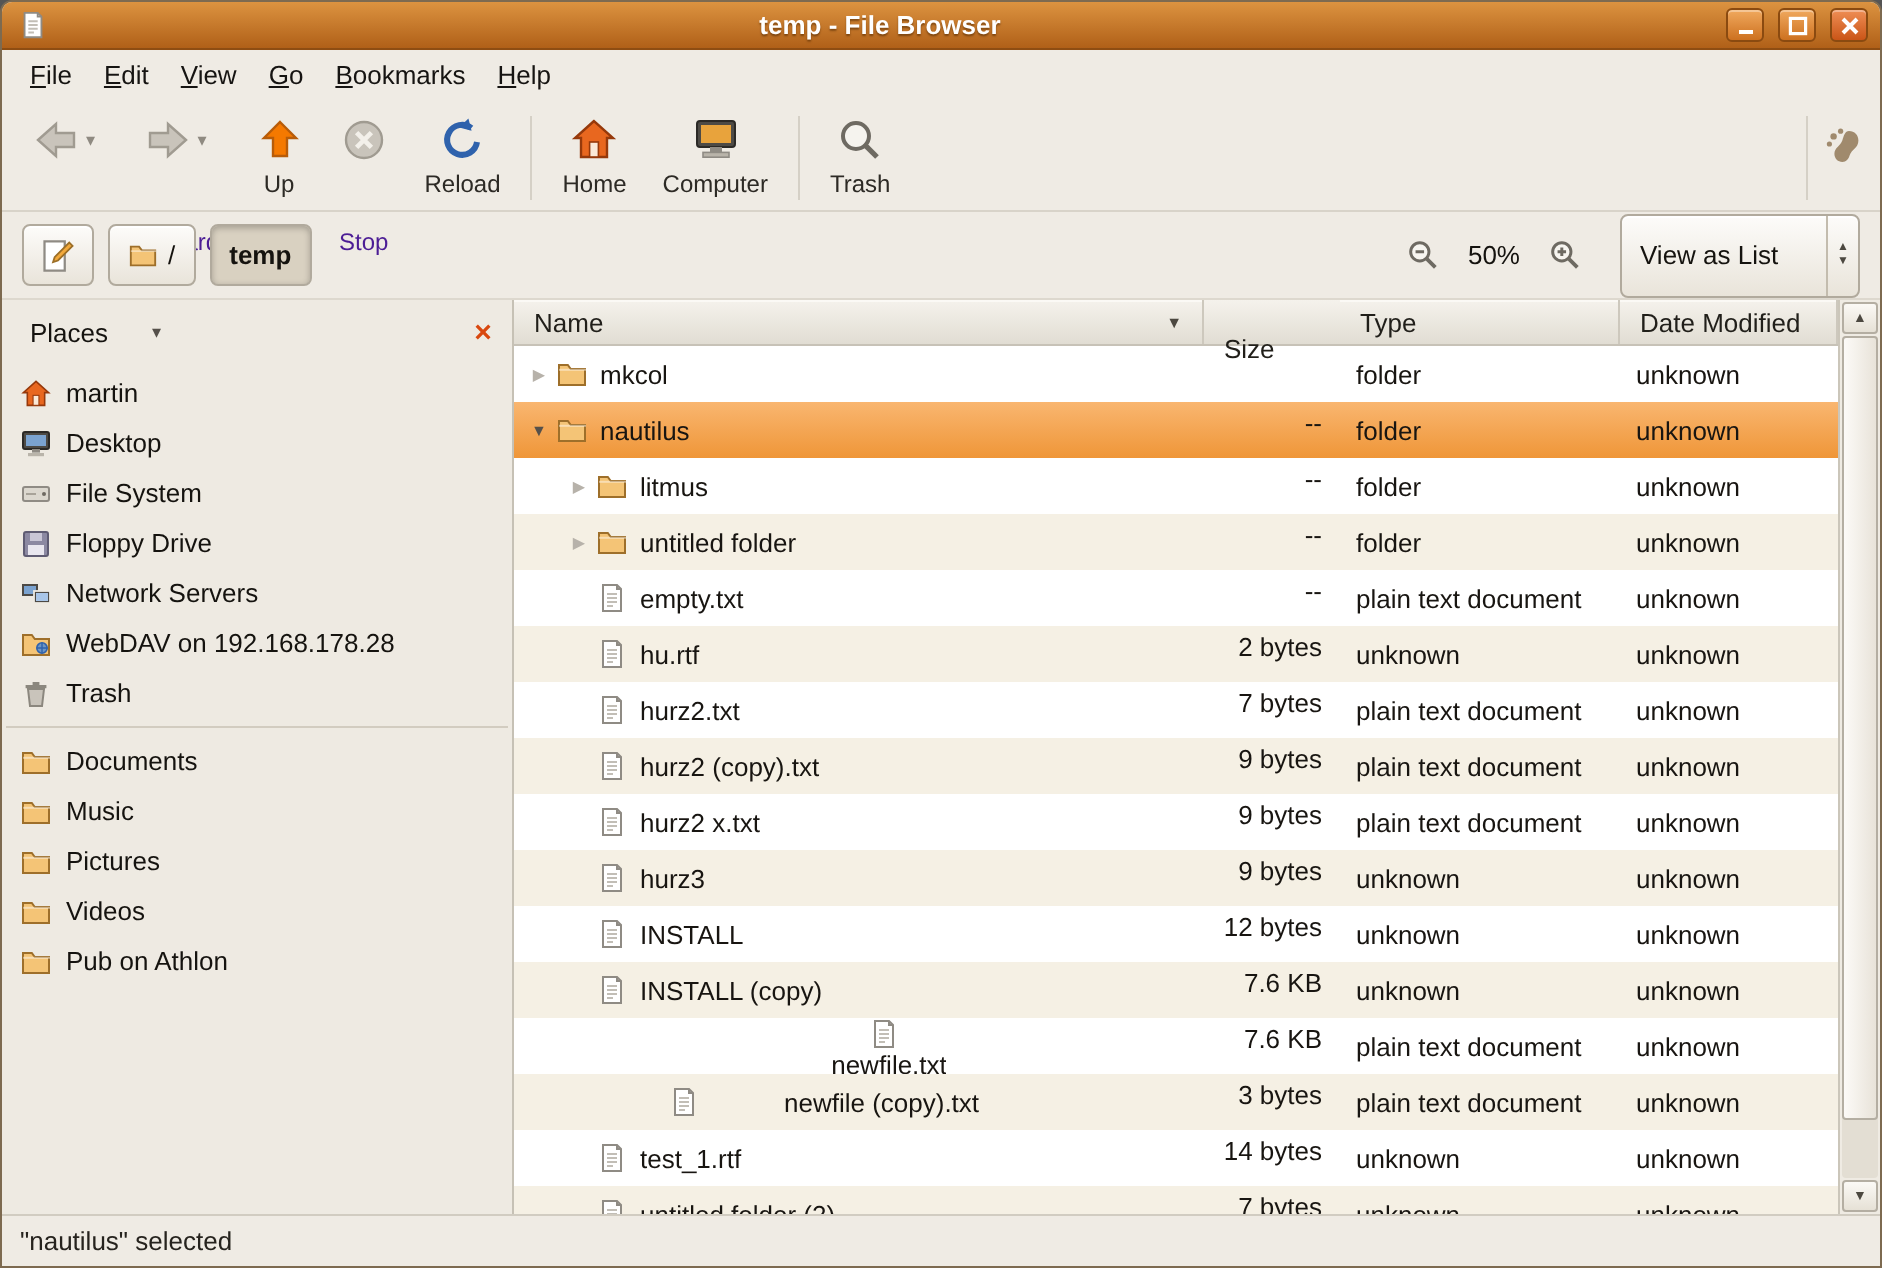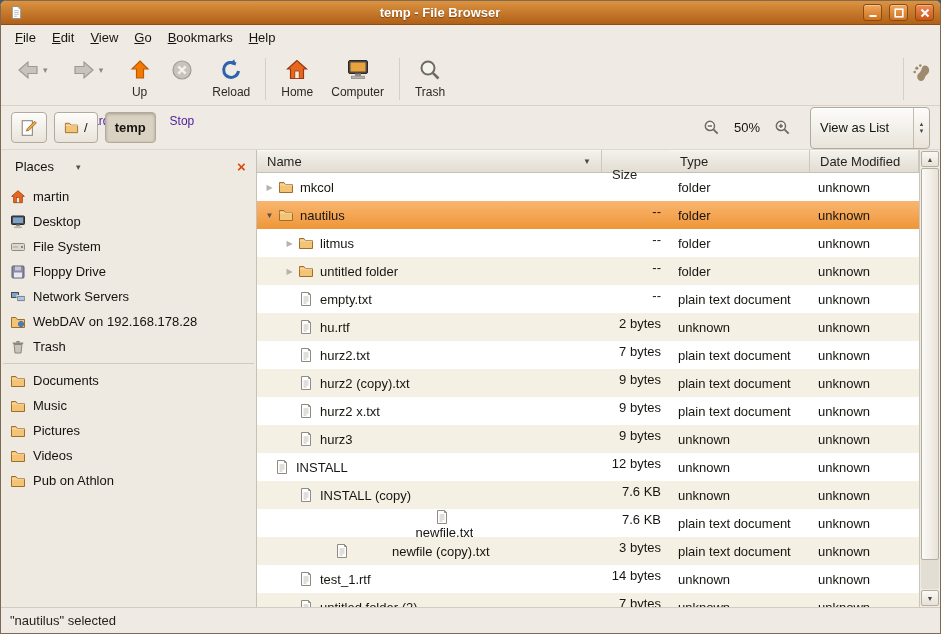--- a/index.html
+++ b/index.html
@@ -648,21 +648,21 @@
               <span>12 bytes</span>
             </div>
             <div class="cell c2">
               <span>unknown</span>
             </div>
             <div class="cell c3">
               <span>unknown</span>
             </div>
           </div>
           <div class="row">
-            <div class="cell c0" style="">
+            <div class="cell c0" style="padding-left: 24px;">
               <span class="expander"></span>
               <span class="icon" style="height: 16px; width: 16px;">
                 <svg viewBox="0 0 16 16">
                   <path d="M3.5 1.5h7l2 2v11h-9z" fill="#ffffff" stroke="#8f8b84"></path>
                   <path d="M10.5 1.5v2h2" fill="none" stroke="#8f8b84"></path>
                   <path d="M5.5 6h5M5.5 8h5M5.5 10h5M5.5 12h3" stroke="#c2beb6" stroke-width="1"></path>
                 </svg>
               </span>
               <span class="fname">INSTALL</span>
             </div>

